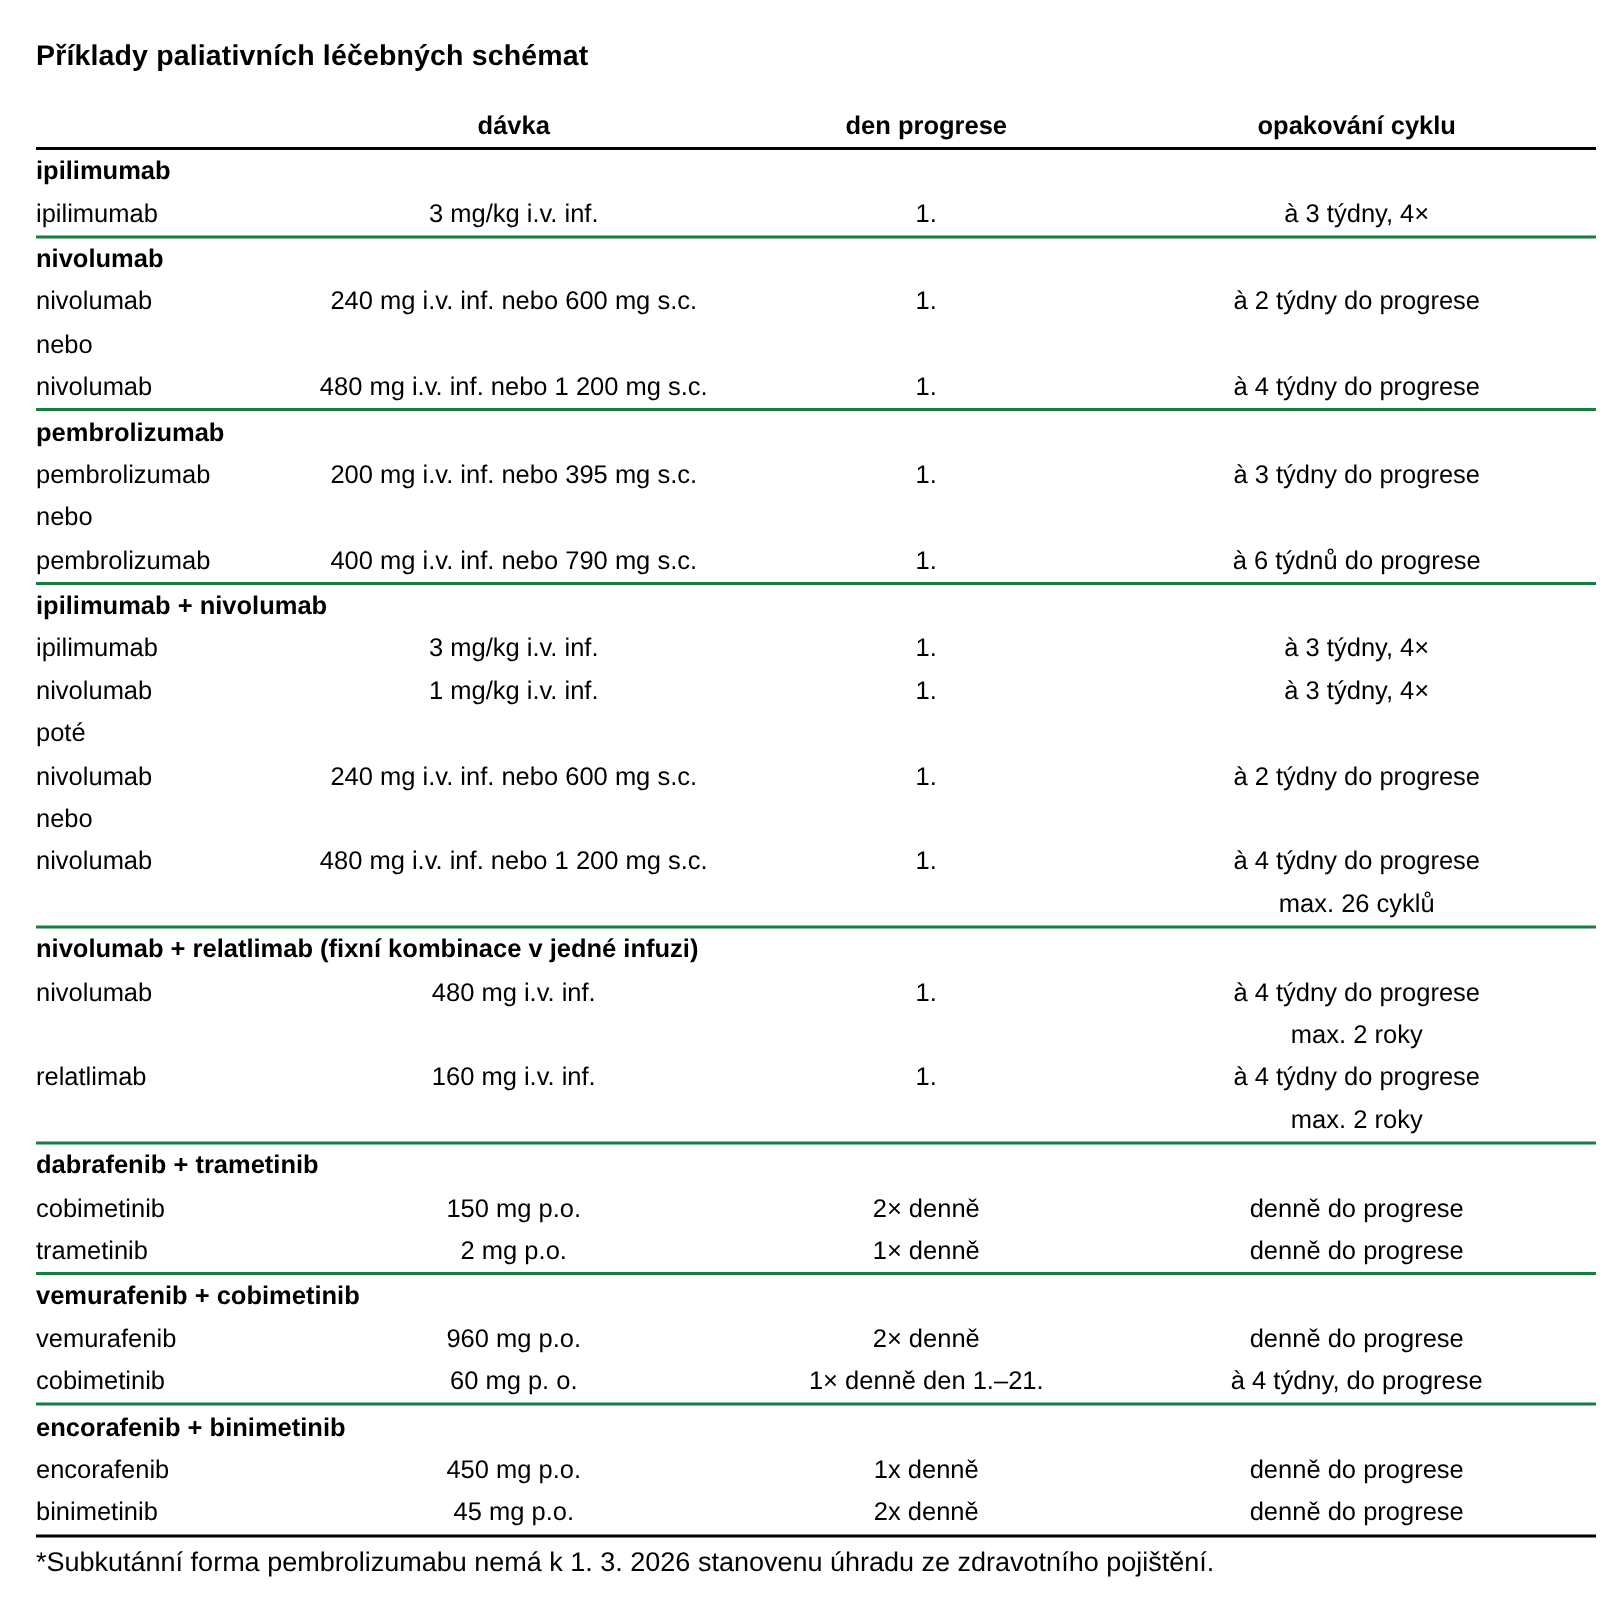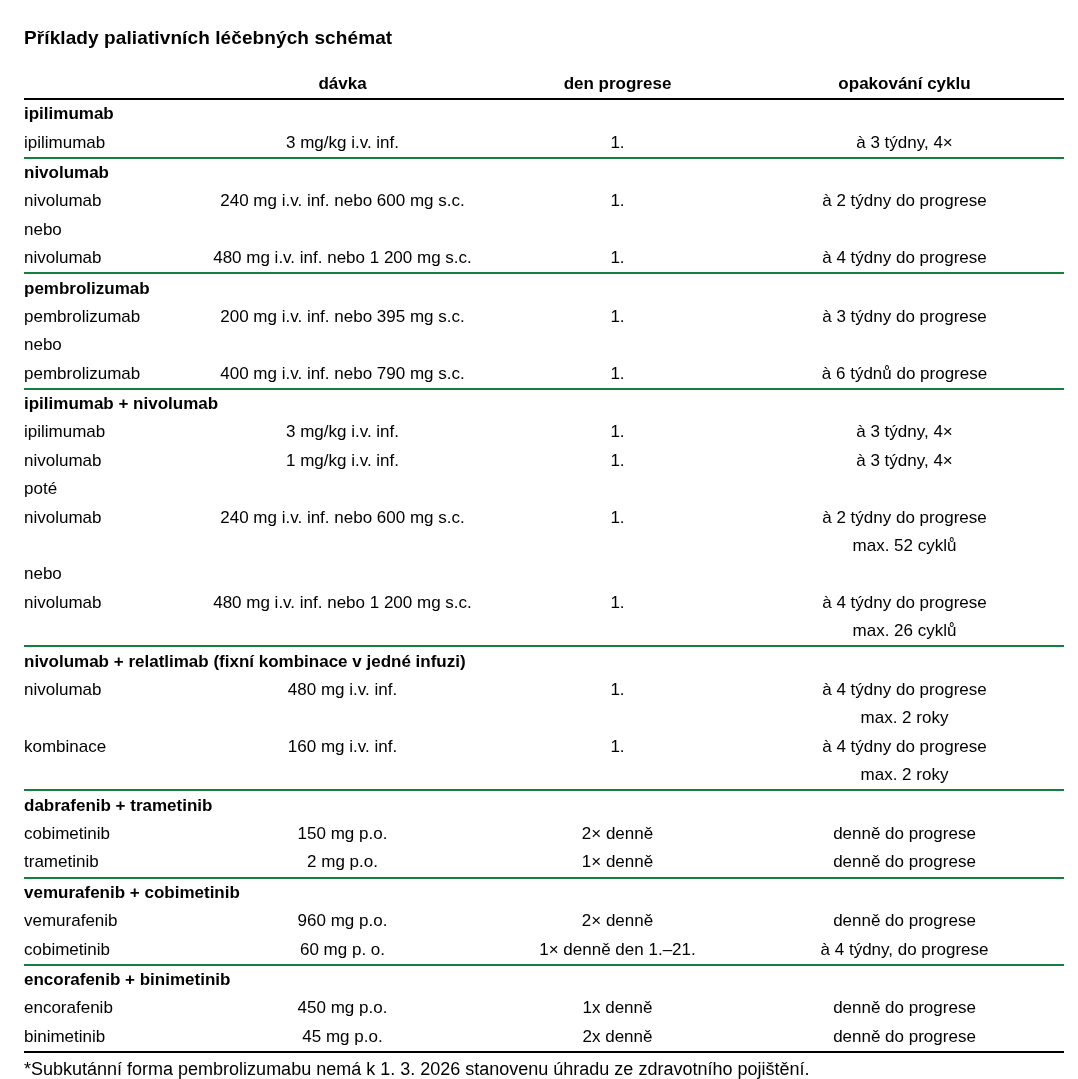--- a/index.html
+++ b/index.html
@@ -130,59 +130,53 @@
         <div class="grid-row row">
           <div class="cell group-cell" style="font-weight: normal;">poté</div>
         </div>
         <div class="grid-row row">
           <div class="cell name">nivolumab</div>
           <div class="cell center">240 mg i.v. inf. nebo 600 mg s.c.</div>
           <div class="cell center">1.</div>
           <div class="cell center">à 2 týdny do progrese</div>
         </div>
         <div class="grid-row row">
+          <div class="cell group-cell" style="font-weight: normal;">nebo</div>
+        </div>
+        <div class="grid-row row">
+          <div class="cell name">nivolumab</div>
+          <div class="cell center">480 mg i.v. inf. nebo 1 200 mg s.c.</div>
+          <div class="cell center">1.</div>
+          <div class="cell center">à 4 týdny do progrese</div>
+        </div>
+        <div class="grid-row row">
           <div class="cell name"></div>
           <div class="cell center"></div>
           <div class="cell center"></div>
-          <div class="cell center">max. 52 cyklů</div>
-        </div>
-        <div class="grid-row row">
-          <div class="cell group-cell" style="font-weight: normal;">nebo</div>
-        </div>
-        <div class="grid-row row">
-          <div class="cell name">nivolumab</div>
-          <div class="cell center">480 mg i.v. inf. nebo 1 200 mg s.c.</div>
+          <div class="cell center">max. 26 cyklů</div>
+        </div>
+      </div>
+      <div class="section">
+        <div class="grid-row row">
+          <div class="cell group-cell">nivolumab + relatlimab (fixní kombinace v jedné infuzi)</div>
+        </div>
+        <div class="grid-row row">
+          <div class="cell name">nivolumab</div>
+          <div class="cell center">480 mg i.v. inf.</div>
           <div class="cell center">1.</div>
           <div class="cell center">à 4 týdny do progrese</div>
         </div>
         <div class="grid-row row">
           <div class="cell name"></div>
           <div class="cell center"></div>
           <div class="cell center"></div>
-          <div class="cell center">max. 26 cyklů</div>
-        </div>
-      </div>
-      <div class="section">
-        <div class="grid-row row">
-          <div class="cell group-cell">nivolumab + relatlimab (fixní kombinace v jedné infuzi)</div>
-        </div>
-        <div class="grid-row row">
-          <div class="cell name">nivolumab</div>
-          <div class="cell center">480 mg i.v. inf.</div>
-          <div class="cell center">1.</div>
-          <div class="cell center">à 4 týdny do progrese</div>
-        </div>
-        <div class="grid-row row">
-          <div class="cell name"></div>
-          <div class="cell center"></div>
-          <div class="cell center"></div>
           <div class="cell center">max. 2 roky</div>
         </div>
         <div class="grid-row row">
-          <div class="cell name">kombinace</div>
+          <div class="cell name">relatlimab</div>
           <div class="cell center">160 mg i.v. inf.</div>
           <div class="cell center">1.</div>
           <div class="cell center">à 4 týdny do progrese</div>
         </div>
         <div class="grid-row row">
           <div class="cell name"></div>
           <div class="cell center"></div>
           <div class="cell center"></div>
           <div class="cell center">max. 2 roky</div>
         </div>

